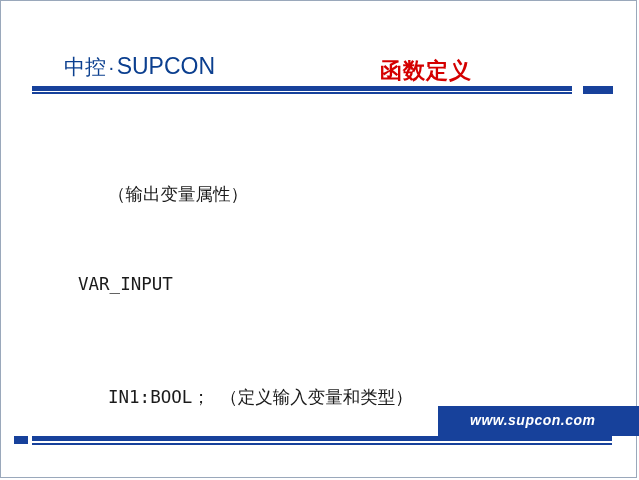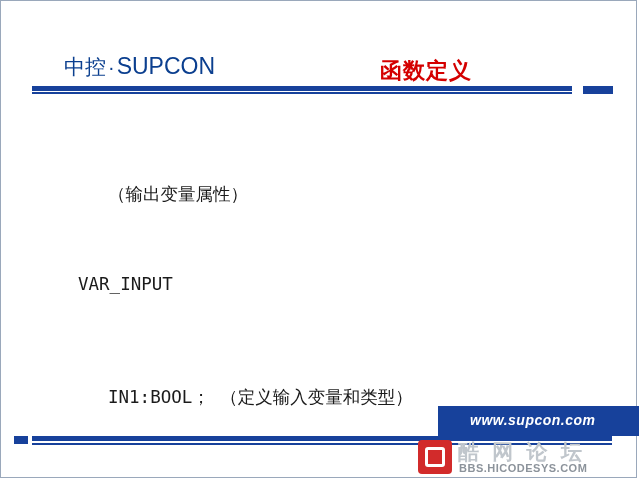--- a/index.html
+++ b/index.html
@@ -223,19 +223,14 @@
     
     
   </div>
 
   <div class="footer-blue-big"></div>
   <div class="footer-url">www.supcon.com</div>
   <div class="footer-line1"></div>
   <div class="footer-line2"></div>
   <div class="footer-stub"></div>
 
-  <div class="watermark">
-    <div class="wm-logo"></div>
-    <div class="wm-title">酷 网   论 坛</div>
-    <div class="wm-sub">BBS.HICODESYS.COM</div>
-  </div>
 
 </div>
 
 </body></html>

